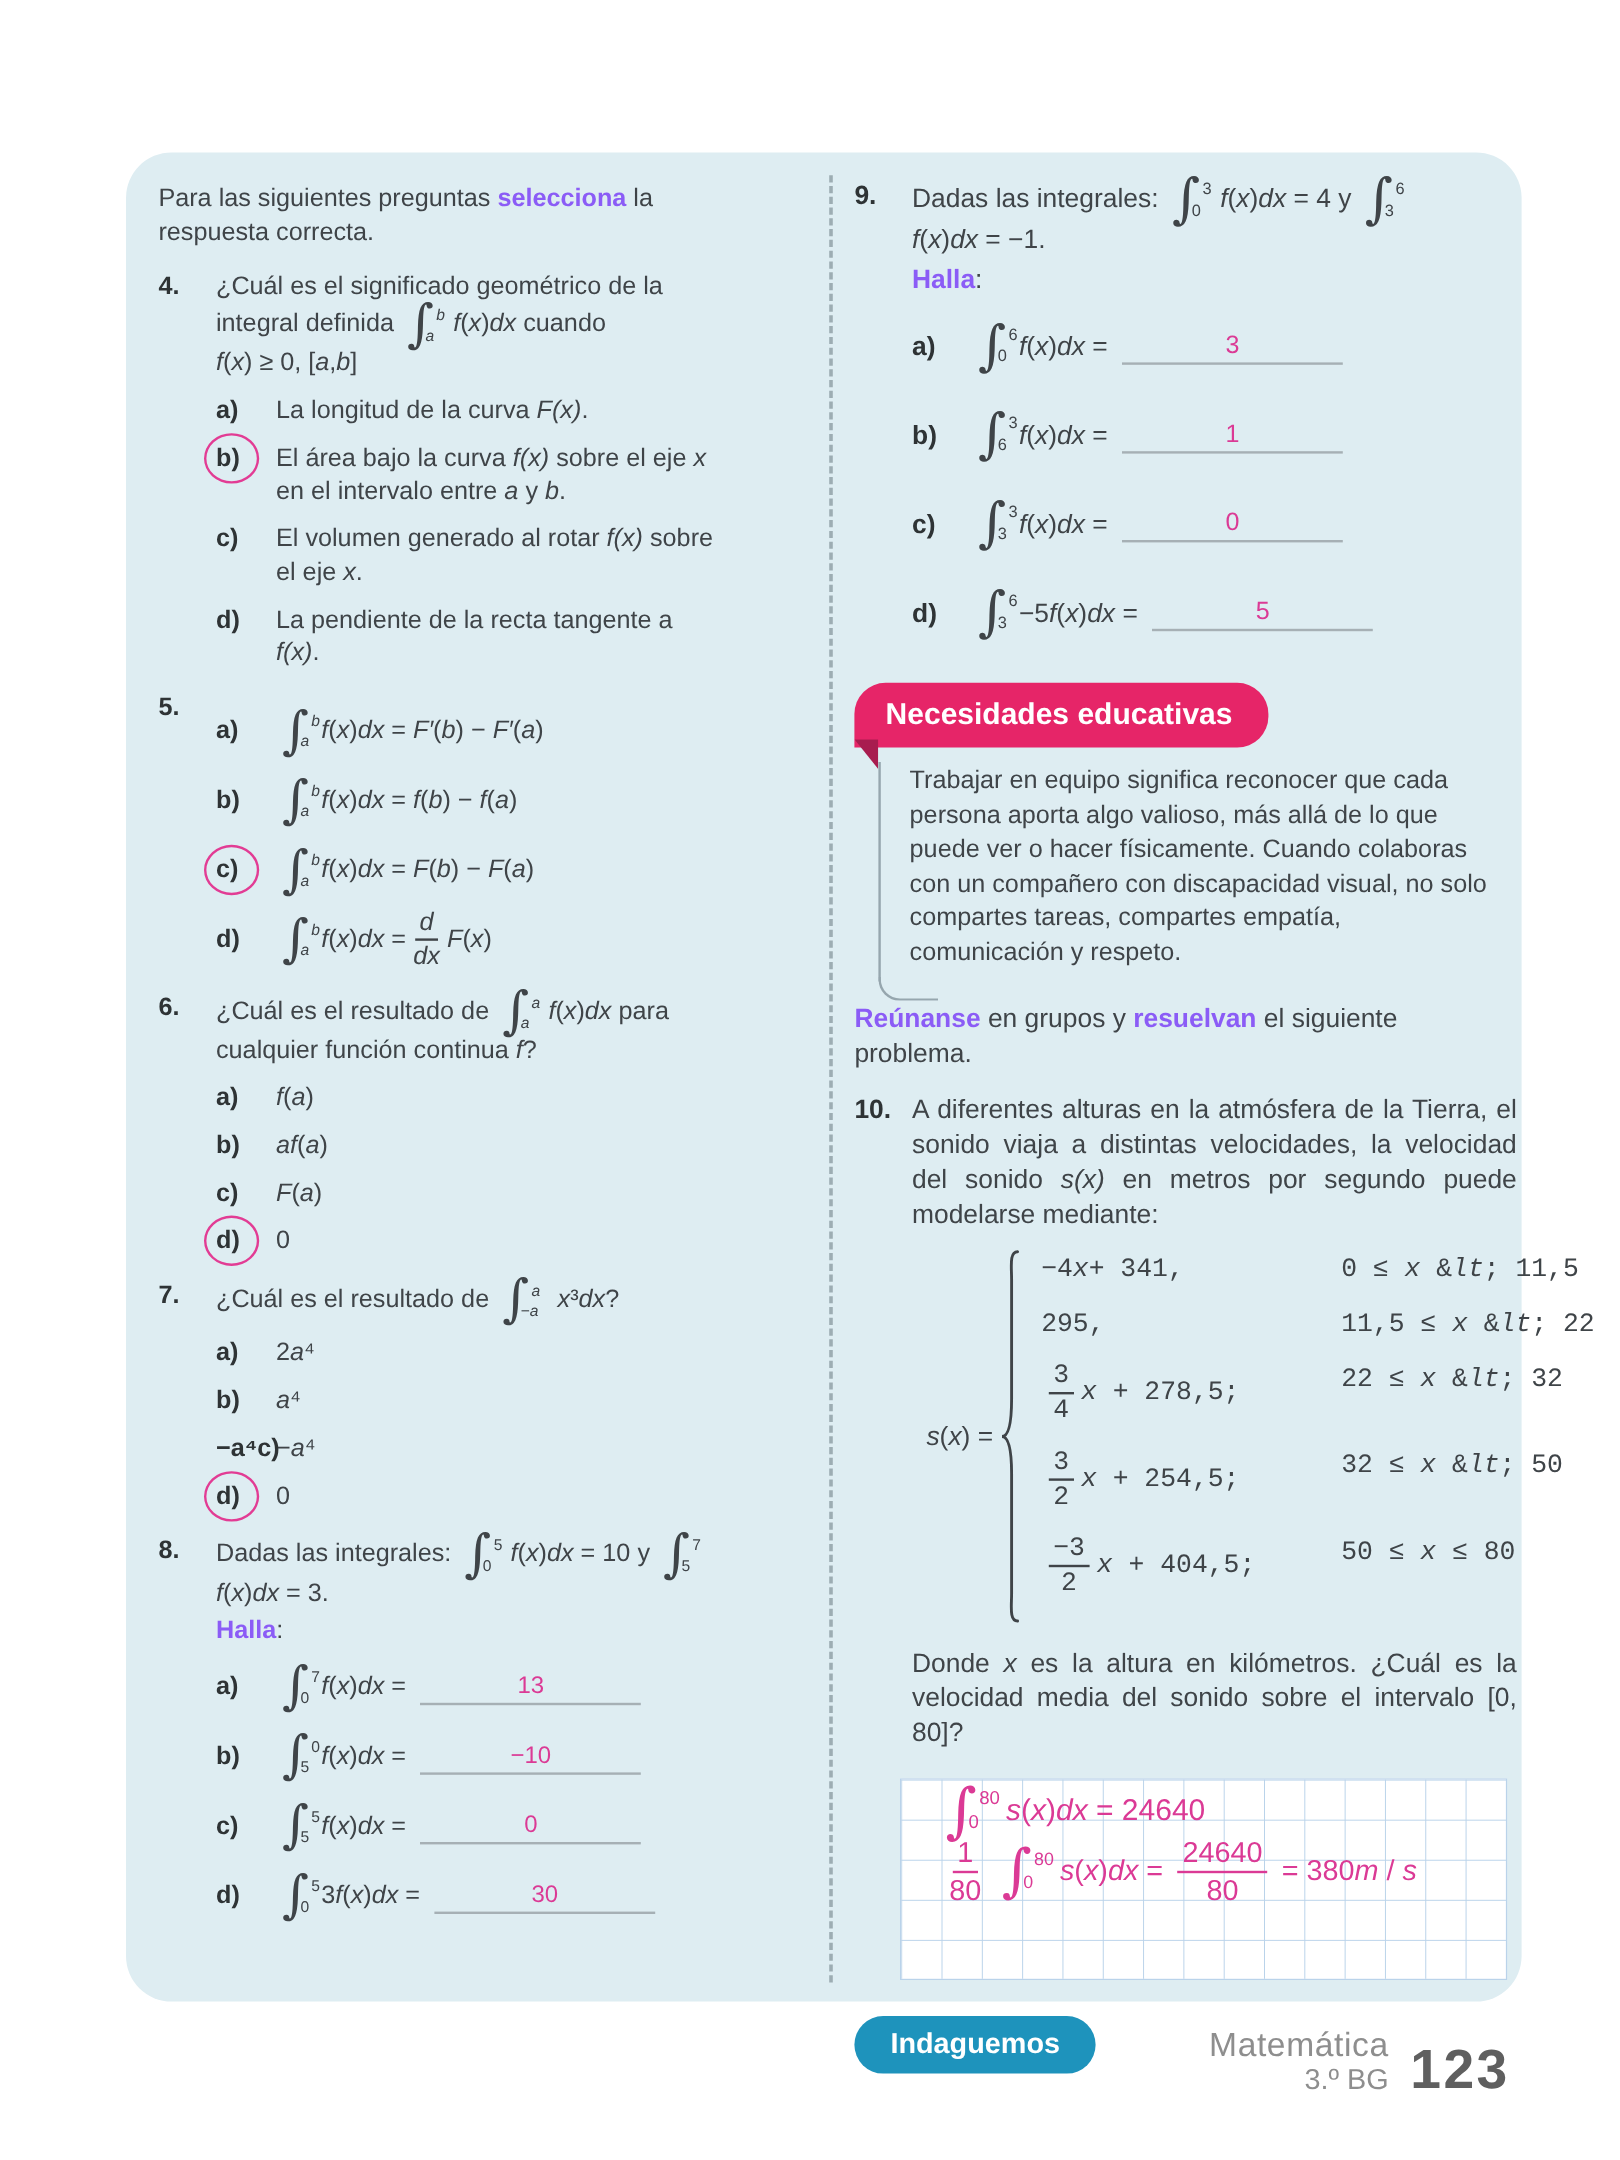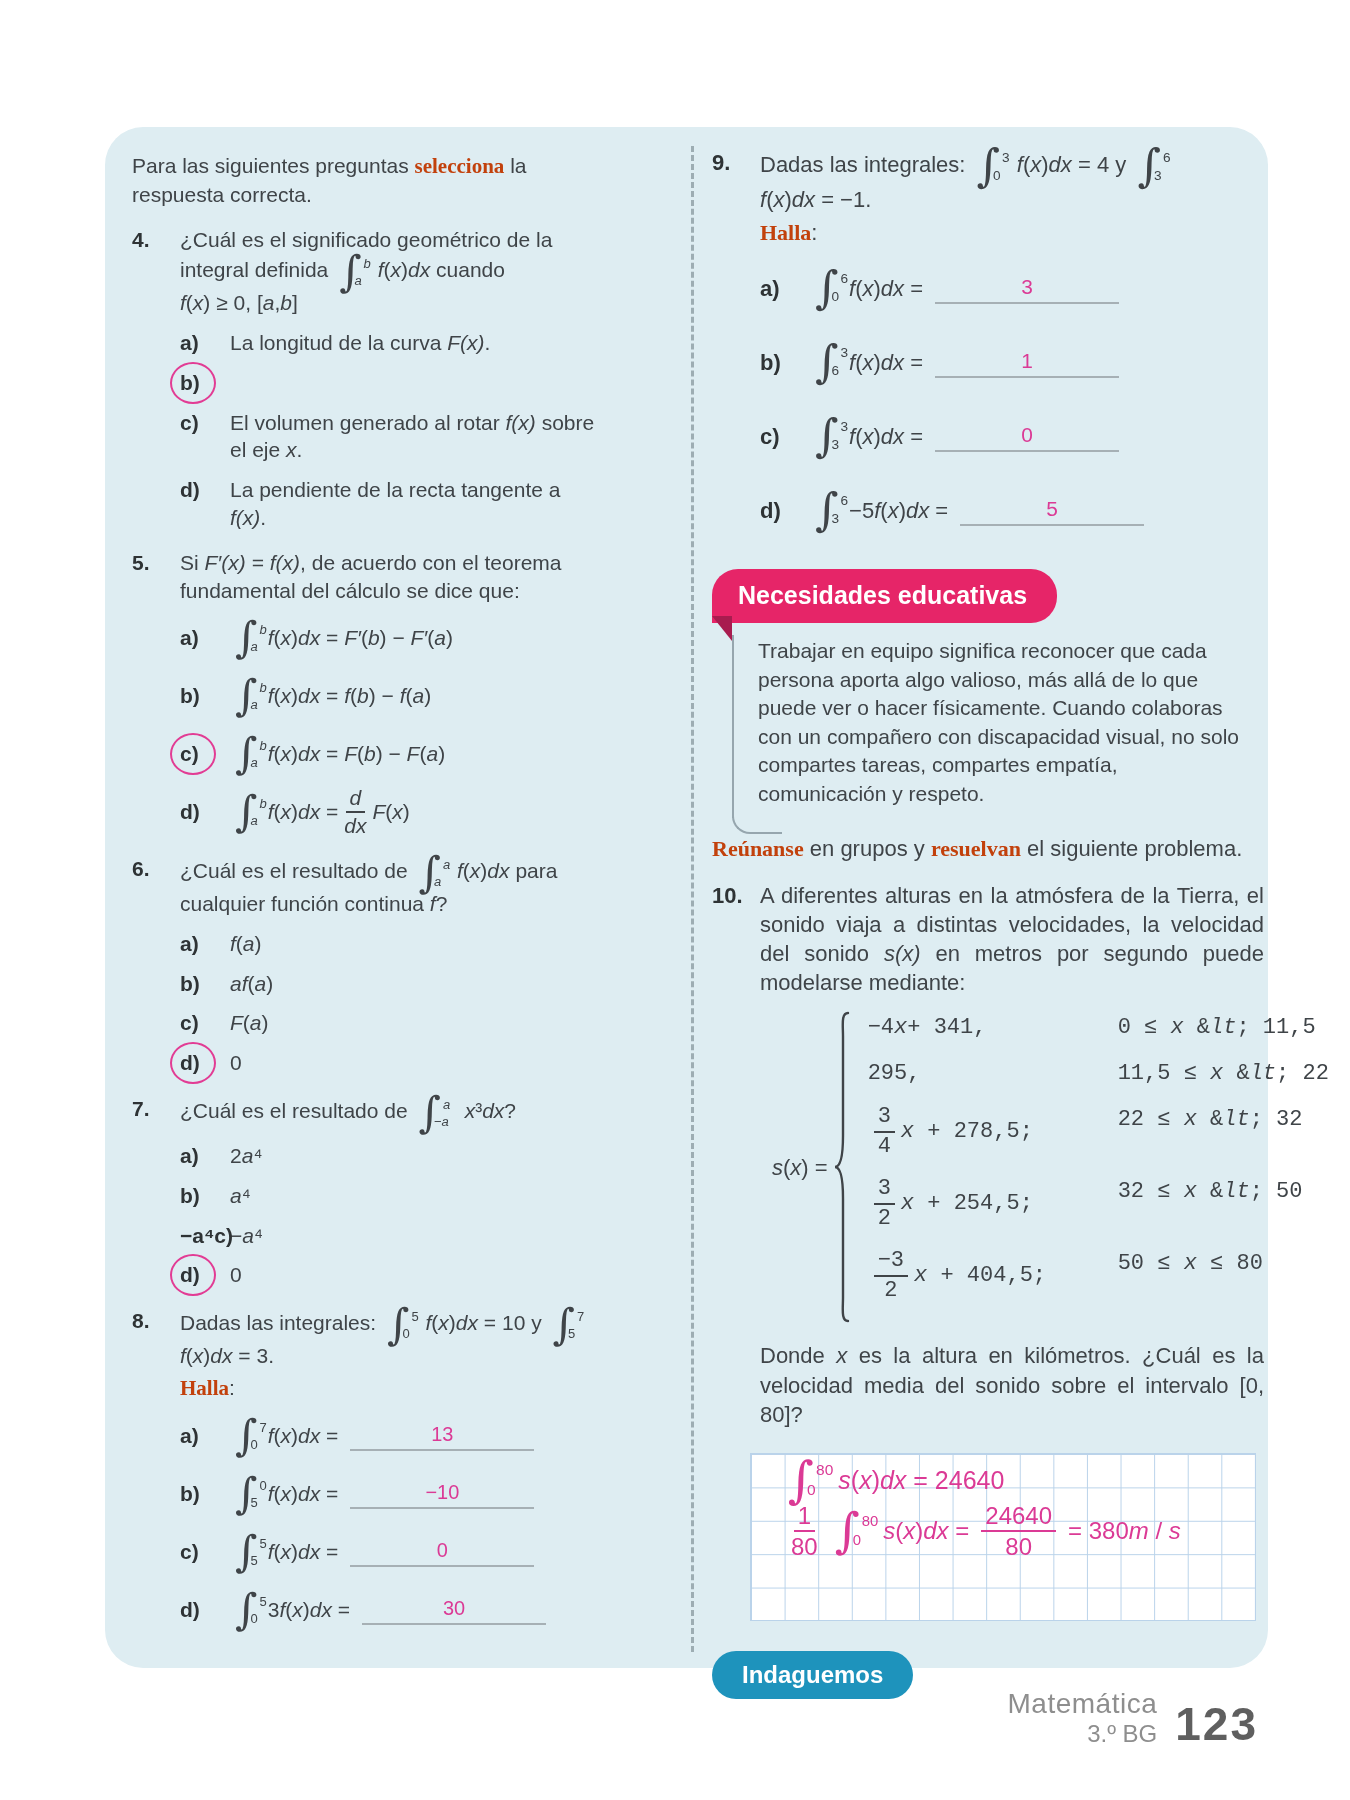--- a/index.html
+++ b/index.html
@@ -8,21 +8,21 @@
   .panel{position:absolute;left:105px;top:127px;width:1163px;height:1541px;background:#DEEDF2;border-radius:38px;}
   .divider{position:absolute;left:691px;top:146px;height:1506px;width:0;border-left:3px dashed #9DADB3;}
 
   .col{position:absolute;top:148px;font-size:21px;line-height:1.32;}
   .col.left{left:132px;width:468px;}
   .col.right{left:712px;width:552px;font-size:22px;}
 
   p{margin:0;}
   .intro{margin-top:4px;}
   .just{text-align:justify;}
-  .bseg{font-weight:700;color:#c2410c;font-family:Liberation Serif, serif;}
+  .bseg{font-weight:700;color:#8b5cf6;}
   .mseg{font-style:italic;}
   .mexp i{font-style:italic;}
   .mexp{white-space:nowrap;}
   .wrapok{white-space:normal;}
 
   .q{display:flex;margin-top:18px;}
   .qnum{flex:none;width:48px;font-weight:700;color:#2E3335;}
   .qbody{flex:1;min-width:0;}
 
   .opt{display:flex;margin-top:12px;align-items:baseline;}
@@ -111,36 +111,36 @@
           <span class="mexp"><i>f</i>(<i>x</i>)<i>dx</i></span>
           <span> cuando </span>
           <span class="mexp"><i>f</i>(<i>x</i>) ≥ 0, [<i>a</i>,<i>b</i>]</span>
         </p>
         <div class="opt">
           <div class="optletter"><span class="ltr">a)</span></div>
           <div class="otext"><span class="">La longitud de la curva </span><span class=" mseg">F(x)</span><span class="">.</span></div>
         </div>
         <div class="opt">
           <div class="optletter"><span class="circ"></span><span class="ltr">b)</span></div>
+          <div class="otext"><span class="">El área bajo la curva </span><span class=" mseg">f(x)</span><span class=""> sobre el eje </span><span class=" mseg">x</span><span class=""> en el intervalo entre </span><span class=" mseg">a</span><span class=""> y </span><span class=" mseg">b</span><span class="">.</span></div>
         </div>
         <div class="opt">
           <div class="optletter"><span class="ltr">c)</span></div>
           <div class="otext"><span class="">El volumen generado al rotar </span><span class=" mseg">f(x)</span><span class=""> sobre el eje </span><span class=" mseg">x</span><span class="">.</span></div>
         </div>
         <div class="opt">
           <div class="optletter"><span class="ltr">d)</span></div>
           <div class="otext"><span class="">La pendiente de la recta tangente a </span><span class=" mseg">f(x)</span><span class="">.</span></div>
         </div>
       </div>
     </div>
 
     <div class="q">
       <div class="qnum">5.</div>
       <div class="qbody">
-        <p class="stem"><span class="">Si </span><span class=" mseg">F′(x) = f(x)</span><span class="">, de acuerdo con el teorema fundamental del cálculo se dice que:</span></p>
         <div class="opt mopt">
           <div class="optletter"><span class="ltr">a)</span></div>
           <div class="otext">
             <span class="ig">
                 <span class="s">∫</span>
                 <span class="l">
                   <span class="up mexp"><i>b</i></span>
                   <span class="lo mexp"><i>a</i></span>
                 </span>
               </span>

